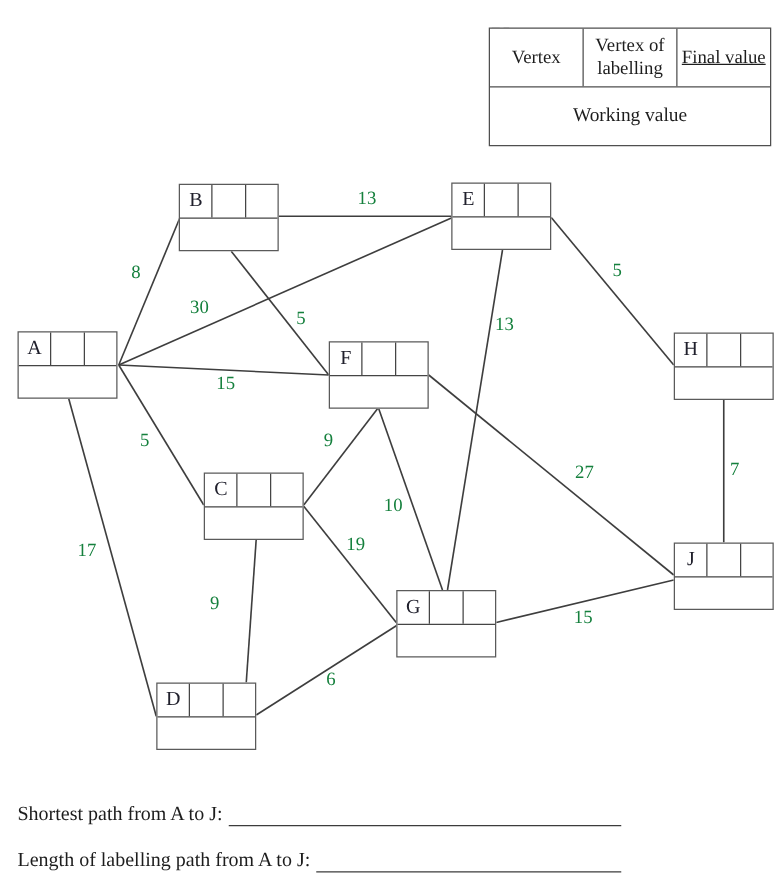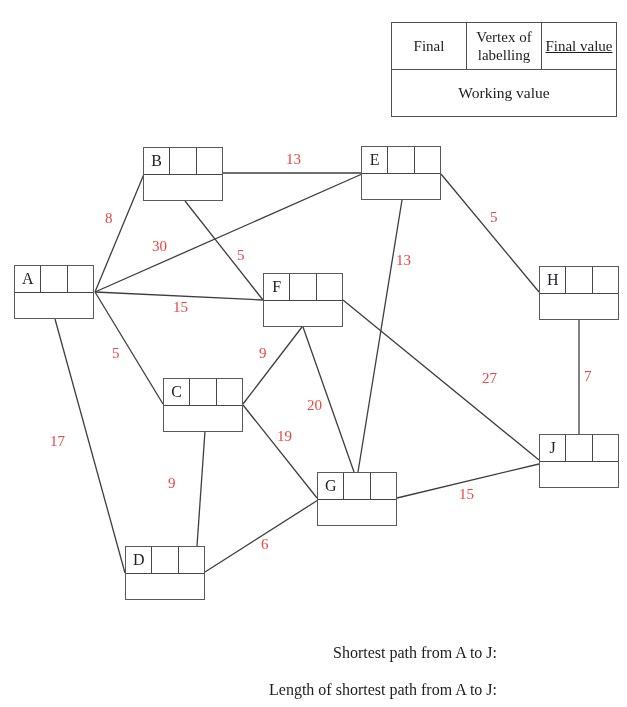--- a/index.html
+++ b/index.html
@@ -19,21 +19,21 @@
   .vcell {
     flex:1; border-right:1.5px solid #454545; box-sizing:border-box;
     display:flex; align-items:center; justify-content:center;
     font-size:16px; color:#20202c;
   }
   .vcell:last-child { border-right:none; }
   .vworking { height:24px; }
 
   
   .wlabel {
-    position:absolute; z-index:3; font-size:15px; color:#ef4444;
+    position:absolute; z-index:3; font-size:15px; color:#15803d;
     line-height:1; white-space:nowrap;
   }
 
   
   .key-title { position:absolute; left:393px; top:2px; font-size:20px; font-weight:bold; z-index:3;margin-top:16px; }
   .keybox {
     position:absolute; left:391px; top:22px; width:226px; box-sizing:border-box;
     border:1.5px solid #4f4f4f; background:#fff; z-index:3;
   }
   .key-row1 { display:flex; height:46px; border-bottom:1.5px solid #4f4f4f; }
@@ -43,21 +43,21 @@
     text-align:center; font-size:15px; line-height:1.2; padding:1px 3px;
   }
   .key-cell:last-child { border-right:none;text-decoration:underline; }
   .key-row2 {
     height:46px; display:flex; align-items:center; justify-content:center; font-size:15.5px;
   }
 
   
   .qrow {
     position:absolute; left:14px; width:483px; height:17px;
-    display:flex; align-items:flex-end; font-size:16px; z-index:3;flex-direction:column;
+    display:flex; align-items:flex-end; font-size:16px; z-index:3;
   }
   .qrow .qlabel { white-space:nowrap; }
   .qrow .blank { flex:1; margin-left:5px; border-bottom:1.1px solid #3c3c3c; height:13px; }
 </style>
 </head>
 <body>
 
 <div class="page">
 
   <svg class="edges" width="627" height="707" viewBox="0 0 627 707">
@@ -79,28 +79,28 @@
       <line x1="205" y1="572" x2="318" y2="500"></line>
       <line x1="397" y1="498" x2="539" y2="464"></line>
       <line x1="579" y1="320" x2="579" y2="434"></line>
     </g>
   </svg>
 
   <span class="wlabel" style="left:105px;top:211px">8</span>
   <span class="wlabel" style="left:152px;top:239px">30</span>
   <span class="wlabel" style="left:173px;top:300px">15</span>
   <span class="wlabel" style="left:112px;top:346px">5</span>
-  <span class="wlabel" style="left:50px;top:434px">17</span>
+  <span class="wlabel" style="left:62px;top:434px">17</span>
   <span class="wlabel" style="left:286px;top:152px">13</span>
   <span class="wlabel" style="left:237px;top:248px">5</span>
   <span class="wlabel" style="left:396px;top:253px">13</span>
   <span class="wlabel" style="left:490px;top:210px">5</span>
   <span class="wlabel" style="left:259px;top:346px">9</span>
-  <span class="wlabel" style="left:307px;top:398px">20</span>
-  <span class="wlabel" style="left:482px;top:371px">27</span>
+  <span class="wlabel" style="left:307px;top:398px">10</span>
+  <span class="wlabel" style="left:460px;top:371px">27</span>
   <span class="wlabel" style="left:277px;top:429px">19</span>
   <span class="wlabel" style="left:168px;top:476px">9</span>
   <span class="wlabel" style="left:261px;top:537px">6</span>
   <span class="wlabel" style="left:459px;top:487px">15</span>
   <span class="wlabel" style="left:584px;top:369px">7</span>
 
   <div class="vbox" style="left:14px;top:265px">
     <div class="vrow">
       <div class="vcell">A</div>
       <div class="vcell"></div>
@@ -177,29 +177,29 @@
       <div class="vcell">J</div>
       <div class="vcell"></div>
       <div class="vcell"></div>
     </div>
     <div class="vworking"></div>
   </div>
 
   <div class="key-title">Key:</div>
   <div class="keybox">
     <div class="key-row1">
-      <div class="key-cell">Final</div>
+      <div class="key-cell">Vertex</div>
       <div class="key-cell">Vertex of labelling</div>
       <div class="key-cell">Final value</div>
     </div>
     <div class="key-row2">Working value</div>
   </div>
 
   <div class="qrow" style="top:644px">
     <span class="qlabel">Shortest path from A to J:</span>
     <span class="blank"></span>
   </div>
   <div class="qrow" style="top:681px">
-    <span class="qlabel">Length of shortest path from A to J:</span>
+    <span class="qlabel">Length of labelling path from A to J:</span>
     <span class="blank"></span>
   </div>
 
 </div>
 
 </body></html>

